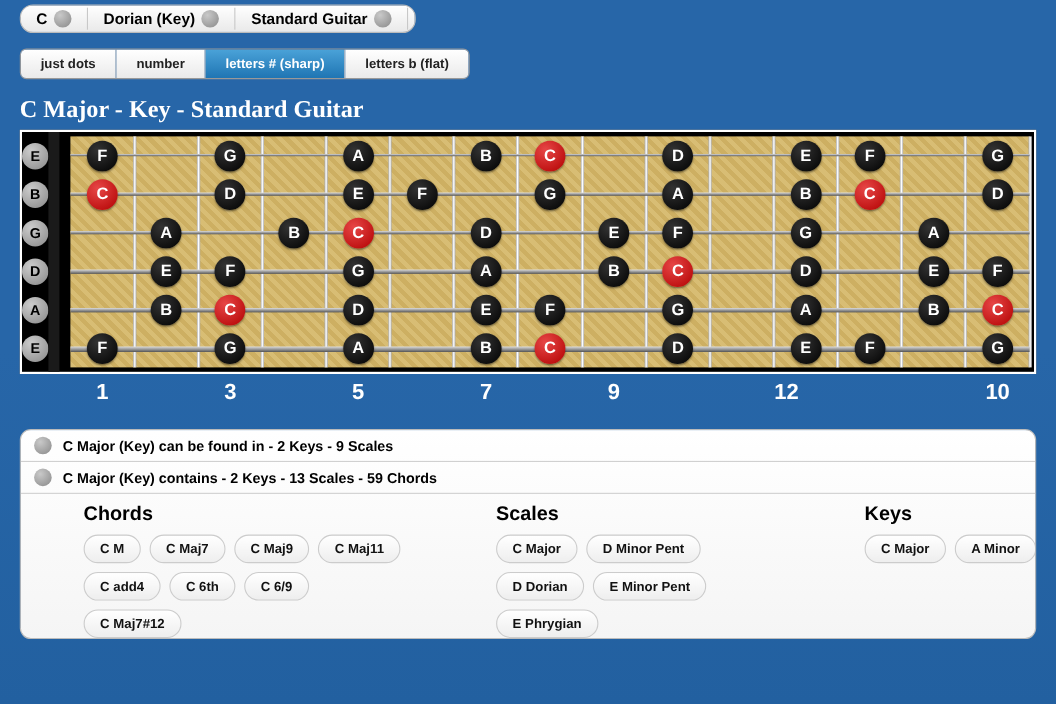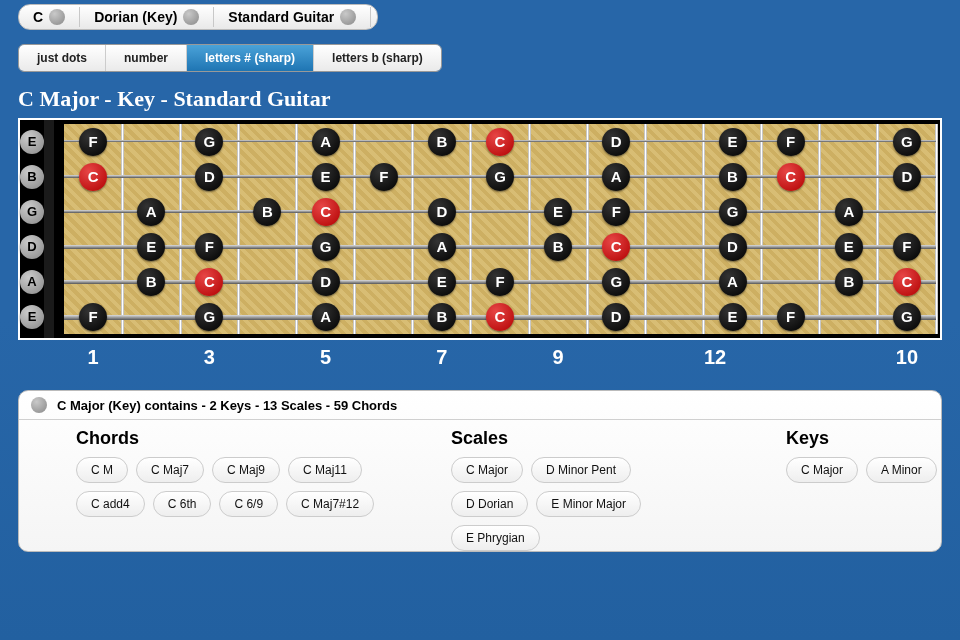--- a/index.html
+++ b/index.html
@@ -184,21 +184,21 @@
     display: flex;
     flex-wrap: wrap;
     gap: 8px;
   }
   .pill {
     background: linear-gradient(to bottom, #fff, #eee);
     border: 1px solid #ccc;
     border-radius: 14px;
     padding: 5px 14px;
     font-size: 12px;
-    font-weight: normal;
+    font-weight: bold;
     color: #111;
     white-space: nowrap;
     cursor: pointer;
   }
 </style>
 </head>
 <body>
 
 <div class="topbar">
   <div class="seg">
@@ -215,21 +215,21 @@
     <span>Standard Guitar</span>
     <span class="gray-dot"></span>
   </div>
   <div class="seg-sep"></div>
 </div>
 
 <div class="display-tabs">
   <div class="tab">just dots</div>
   <div class="tab">number</div>
   <div class="tab active">letters # (sharp)</div>
-  <div class="tab">letters b (sharp)</div>
+  <div class="tab">letters b (flat)</div>
 </div>
 
 <h1 class="title">C Major - Key - Standard Guitar</h1>
 
 <div class="fretboard-wrap">
   <div class="open-col" id="open-col">
       <div class="note-dot open" style="top: 21.5px;">E</div>
       <div class="note-dot open" style="top: 56.5px;">B</div>
       <div class="note-dot open" style="top: 91.5px;">G</div>
       <div class="note-dot open" style="top: 126.5px;">D</div>
@@ -325,20 +325,24 @@
     <span class="fret-num" style="left: 307.6px;">5</span>
     <span class="fret-num" style="left: 423.867px;">7</span>
     <span class="fret-num" style="left: 540.133px;">9</span>
     <span class="fret-num" style="left: 697px;">12</span>
     <span class="fret-num" style="left: 888.933px;">10</span>
   </div>
 
 <div class="panel">
   <div class="info-row">
     <span class="gray-dot"></span>
+    <span>C Major (Key) can be found in - 2 Keys - 9 Scales</span>
+  </div>
+  <div class="info-row">
+    <span class="gray-dot"></span>
     <span>C Major (Key) contains - 2 Keys - 13 Scales - 59 Chords</span>
   </div>
   <div class="columns">
     <div class="col chords-col">
       <h3>Chords</h3>
       <div class="pill-row" id="chords-pills">
           <span class="pill">C M</span>
           <span class="pill">C Maj7</span>
           <span class="pill">C Maj9</span>
           <span class="pill">C Maj11</span>
@@ -347,21 +351,21 @@
           <span class="pill">C 6/9</span>
           <span class="pill">C Maj7#12</span>
         </div>
     </div>
     <div class="col scales-col">
       <h3>Scales</h3>
       <div class="pill-row" id="scales-pills">
           <span class="pill">C Major</span>
           <span class="pill">D Minor Pent</span>
           <span class="pill">D Dorian</span>
-          <span class="pill">E Minor Major</span>
+          <span class="pill">E Minor Pent</span>
           <span class="pill">E Phrygian</span>
         </div>
     </div>
     <div class="col">
       <h3>Keys</h3>
       <div class="pill-row" id="keys-pills">
           <span class="pill">C Major</span>
           <span class="pill">A Minor</span>
         </div>
     </div>

